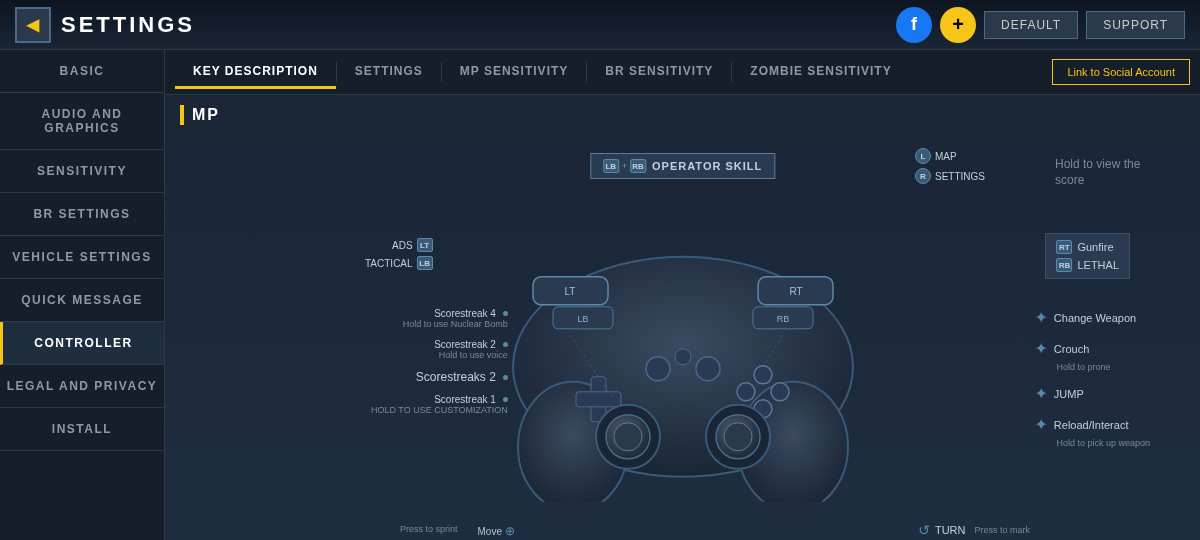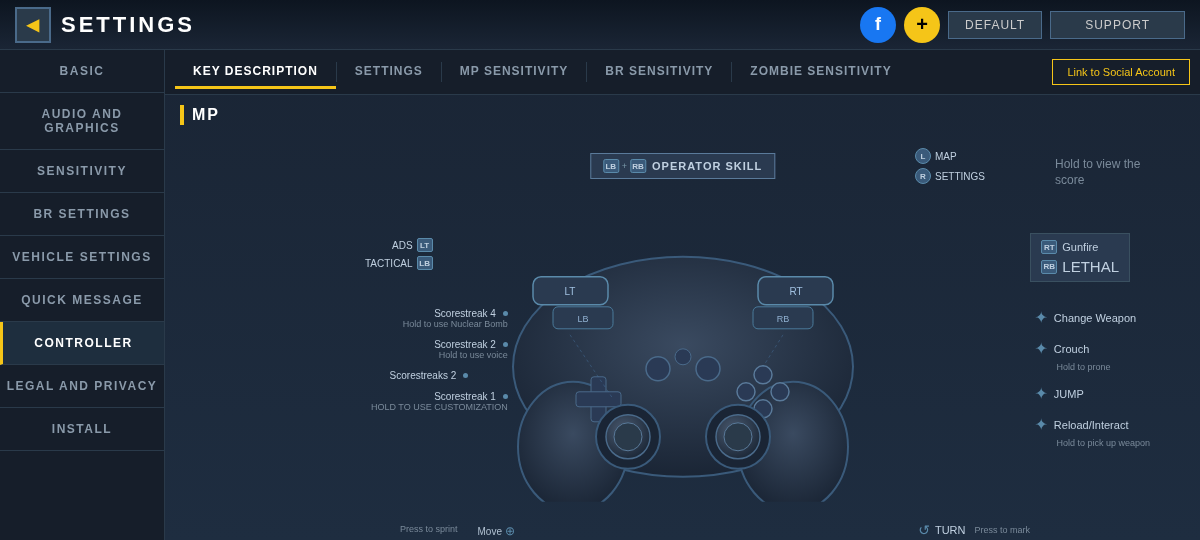--- a/index.html
+++ b/index.html
@@ -80,21 +80,21 @@
       padding: 6px 16px;
       font-size: 12px;
       letter-spacing: 1px;
       cursor: pointer;
       text-transform: uppercase;
     }
     .support-btn {
       background: #2a3a4a;
       border: 1px solid #4a6a8a;
       color: #ccc;
-      padding: 6px 34px;
+      padding: 6px 16px;
       font-size: 12px;
       letter-spacing: 1px;
       cursor: pointer;
       text-transform: uppercase;
     }
 
     
     .main {
       display: flex;
       flex: 1;
@@ -366,41 +366,41 @@
           </div>
         </div>
 
         <div style="position:absolute;top:100px;right:55px;background:#2a3a50;border:1px solid #3a5060;padding:6px 10px;">
           <div style="display:flex;align-items:center;gap:5px;margin-bottom:4px;">
             <span class="icon-sq" style="font-size:8px;">RT</span>
             <span style="font-size:11px;color:#c0d0e0;">Gunfire</span>
           </div>
           <div style="display:flex;align-items:center;gap:5px;">
             <span class="icon-sq" style="font-size:8px;">RB</span>
-            <span style="font-size:15px;color:#c0d0e0;text-align:right;">LETHAL</span>
+            <span style="font-size:11px;color:#c0d0e0;text-align:right;">LETHAL</span>
           </div>
         </div>
 
         <div style="position:absolute;top:175px;left:170px;">
           <div style="margin-bottom:10px;text-align:right;">
             <div style="font-size:10px;color:#c0d0e0;display:flex;align-items:center;justify-content:flex-end;gap:3px;">
               <span>Scorestreak 4</span>
               <span class="dot"></span>
             </div>
             <div style="font-size:9px;color:#7a8a9a;">Hold to use Nuclear Bomb</div>
           </div>
           <div style="margin-bottom:10px;text-align:right;">
             <div style="font-size:10px;color:#c0d0e0;display:flex;align-items:center;justify-content:flex-end;gap:3px;">
               <span>Scorestreak 2</span>
               <span class="dot"></span>
             </div>
             <div style="font-size:9px;color:#7a8a9a;">Hold to use voice</div>
           </div>
           <div style="margin-bottom:10px;text-align:right;">
-            <div style="font-size:10px;color:#c0d0e0;display:flex;align-items:center;justify-content:center;gap:3px;">
+            <div style="font-size:12px;color:#c0d0e0;display:flex;align-items:center;justify-content:flex-end;gap:3px;">
               <span>Scorestreaks 2</span>
               <span class="dot"></span>
             </div>
           </div>
           <div style="text-align:right;margin-left:21px;">
             <div style="font-size:10px;color:#c0d0e0;display:flex;align-items:center;justify-content:flex-end;gap:3px;">
               <span>Scorestreak 1</span>
               <span class="dot"></span>
             </div>
             <div style="font-size:9px;color:#7a8a9a;">HOLD TO USE CUSTOMIZATION</div>

